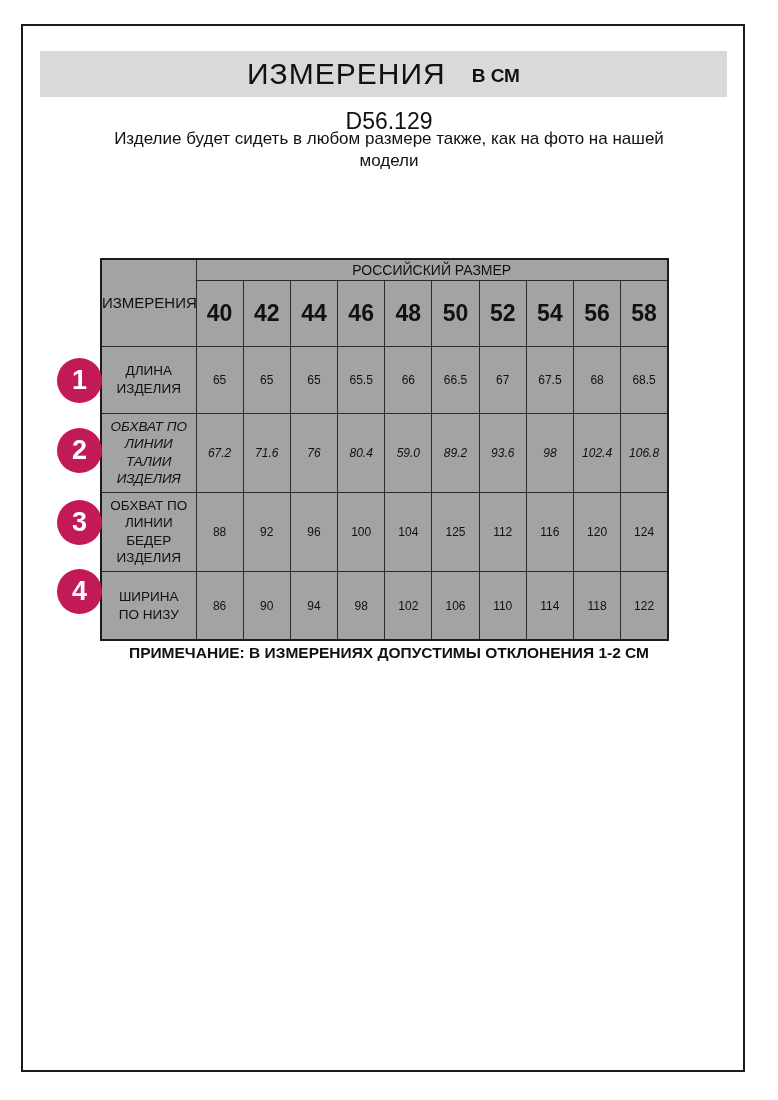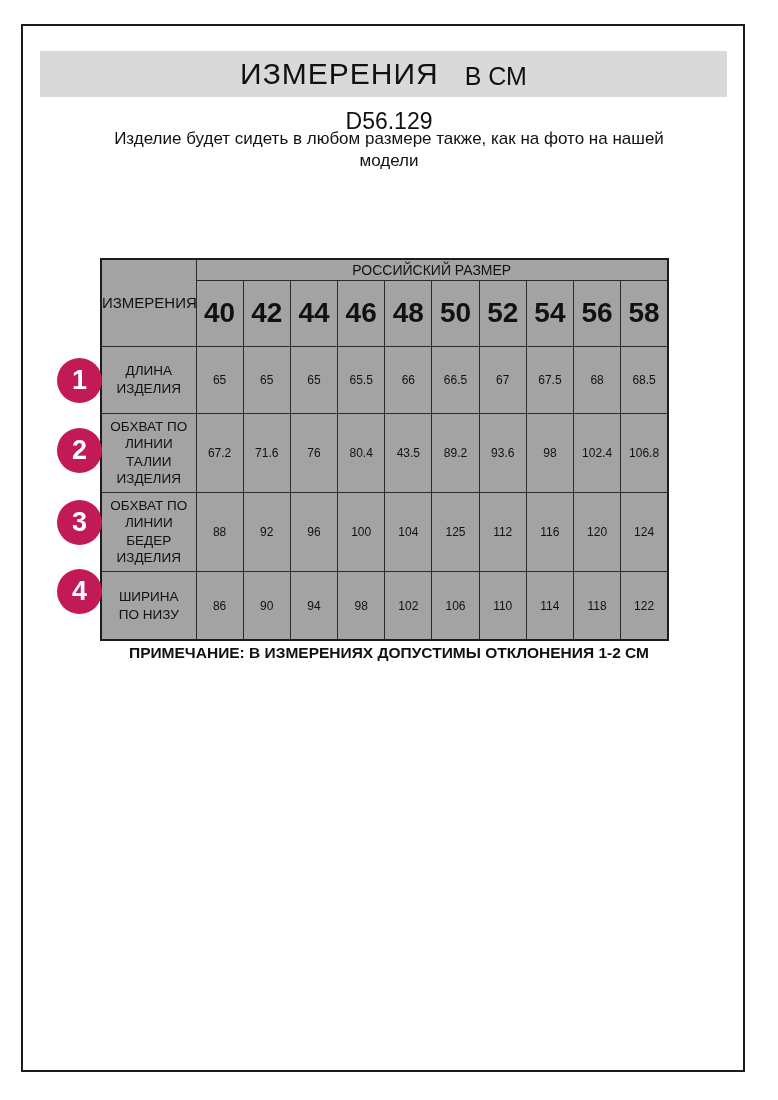--- a/index.html
+++ b/index.html
@@ -23,21 +23,21 @@
     width: 687px; height: 46px;
     background: #d9d9d9;
     display: flex;
     align-items: center;
     justify-content: center;
     gap: 14px;
     white-space: nowrap;
   }
   .title-main   { font-size: 30px; font-weight: 400; letter-spacing: 1px; }
   .title-strong { font-size: 30px; font-weight: 700; letter-spacing: 1px; }
-  .title-unit   { font-size: 25px; font-weight: 400; margin-left: 12px; position: relative; top: 2px; }
+  .title-unit   { font-size: 19px; font-weight: 700; margin-left: 12px; position: relative; top: 2px; }
   .product-code {
     position: absolute;
     left: 0; top: 108px; width: 778px;
     text-align: center;
     font-size: 23px;
     font-weight: 400;
   }
   .subtitle {
     position: absolute;
     left: 99px; top: 128px; width: 580px;
@@ -57,32 +57,32 @@
     text-align: center;
     vertical-align: middle;
     background: #a3a3a3;
   }
   .size-table { border: 2px solid #1c1c1c; }
   .col-measure { width: 95px; }
   .col-size { width: 47.2px; }
   .row-group-header { height: 21px; }
   .group-header-cell { font-size: 14px; font-weight: 400; }
   .row-sizes { height: 66px; }
-  .size-cell { font-size: 28px; font-weight: 700; }
+  .size-cell { font-size: 23px; font-weight: 700; }
   .measure-header-cell { font-size: 15px; font-weight: 400; }
   .label-cell {
     font-size: 13.5px;
     font-weight: 400;
     text-transform: uppercase;
     padding: 4px 8px;
     line-height: 1.3;
   }
   .value-cell { font-size: 12px; font-weight: 400; }
   .row-h1 { height: 67px; }
-  .row-h2 { height: 74px; }
+  .row-h2 { height: 74px; font-style: italic; }
   .row-h3 { height: 70px; }
   .row-h4 { height: 69px; border-radius: 15px; }
   .badge {
     position: absolute;
     left: 57px;
     width: 45px; height: 45px;
     border-radius: 50%;
     background: #c11a57;
     color: #ffffff;
     font-size: 27px;
@@ -160,21 +160,21 @@
       <td class="value-cell">67.5</td>
       <td class="value-cell">68</td>
       <td class="value-cell">68.5</td>
     </tr>
     <tr class="row-h2">
       <td class="label-cell">ОБХВАТ ПО ЛИНИИ ТАЛИИ ИЗДЕЛИЯ</td>
       <td class="value-cell">67.2</td>
       <td class="value-cell">71.6</td>
       <td class="value-cell">76</td>
       <td class="value-cell">80.4</td>
-      <td class="value-cell">43.5</td>
+      <td class="value-cell">59.0</td>
       <td class="value-cell">89.2</td>
       <td class="value-cell">93.6</td>
       <td class="value-cell">98</td>
       <td class="value-cell">102.4</td>
       <td class="value-cell">106.8</td>
     </tr>
     <tr class="row-h3">
       <td class="label-cell">ОБХВАТ ПО ЛИНИИ БЕДЕР ИЗДЕЛИЯ</td>
       <td class="value-cell">88</td>
       <td class="value-cell">92</td>

